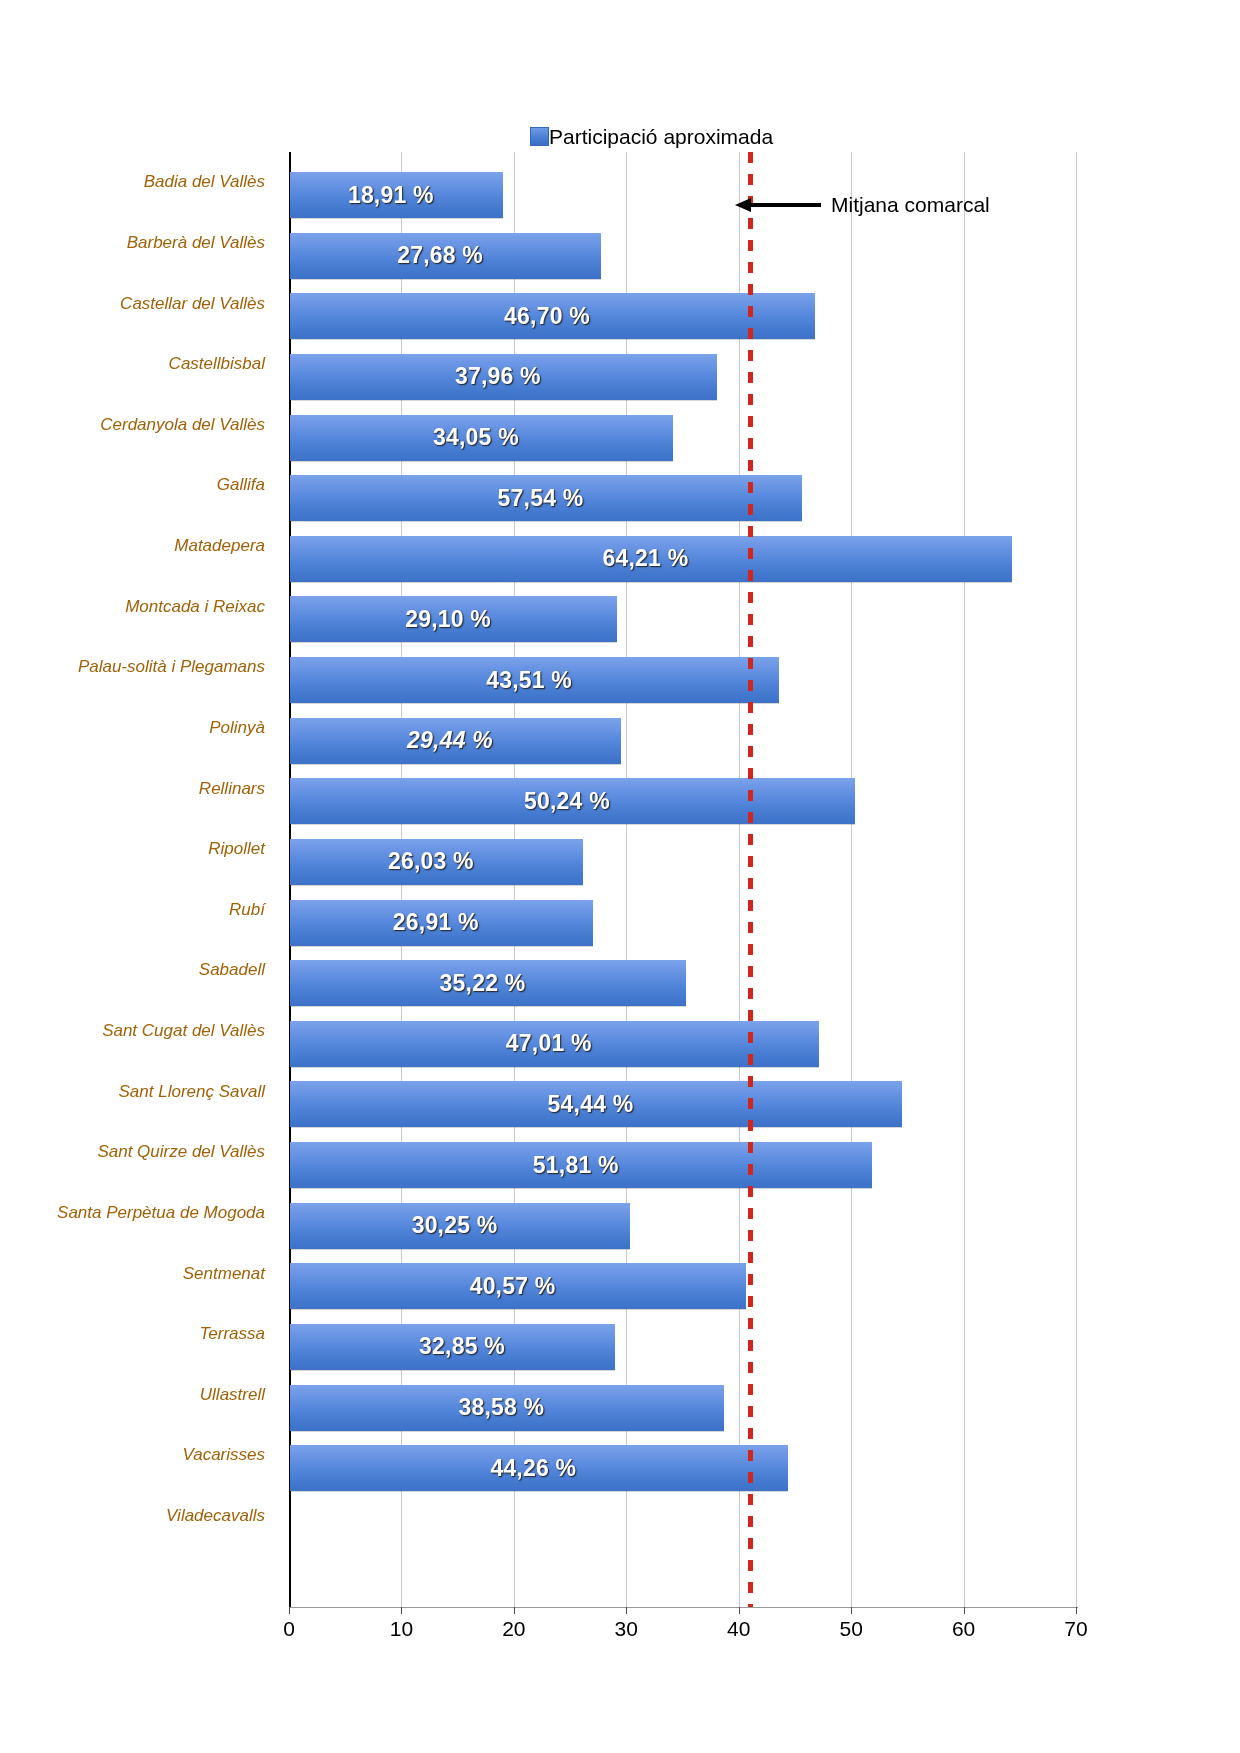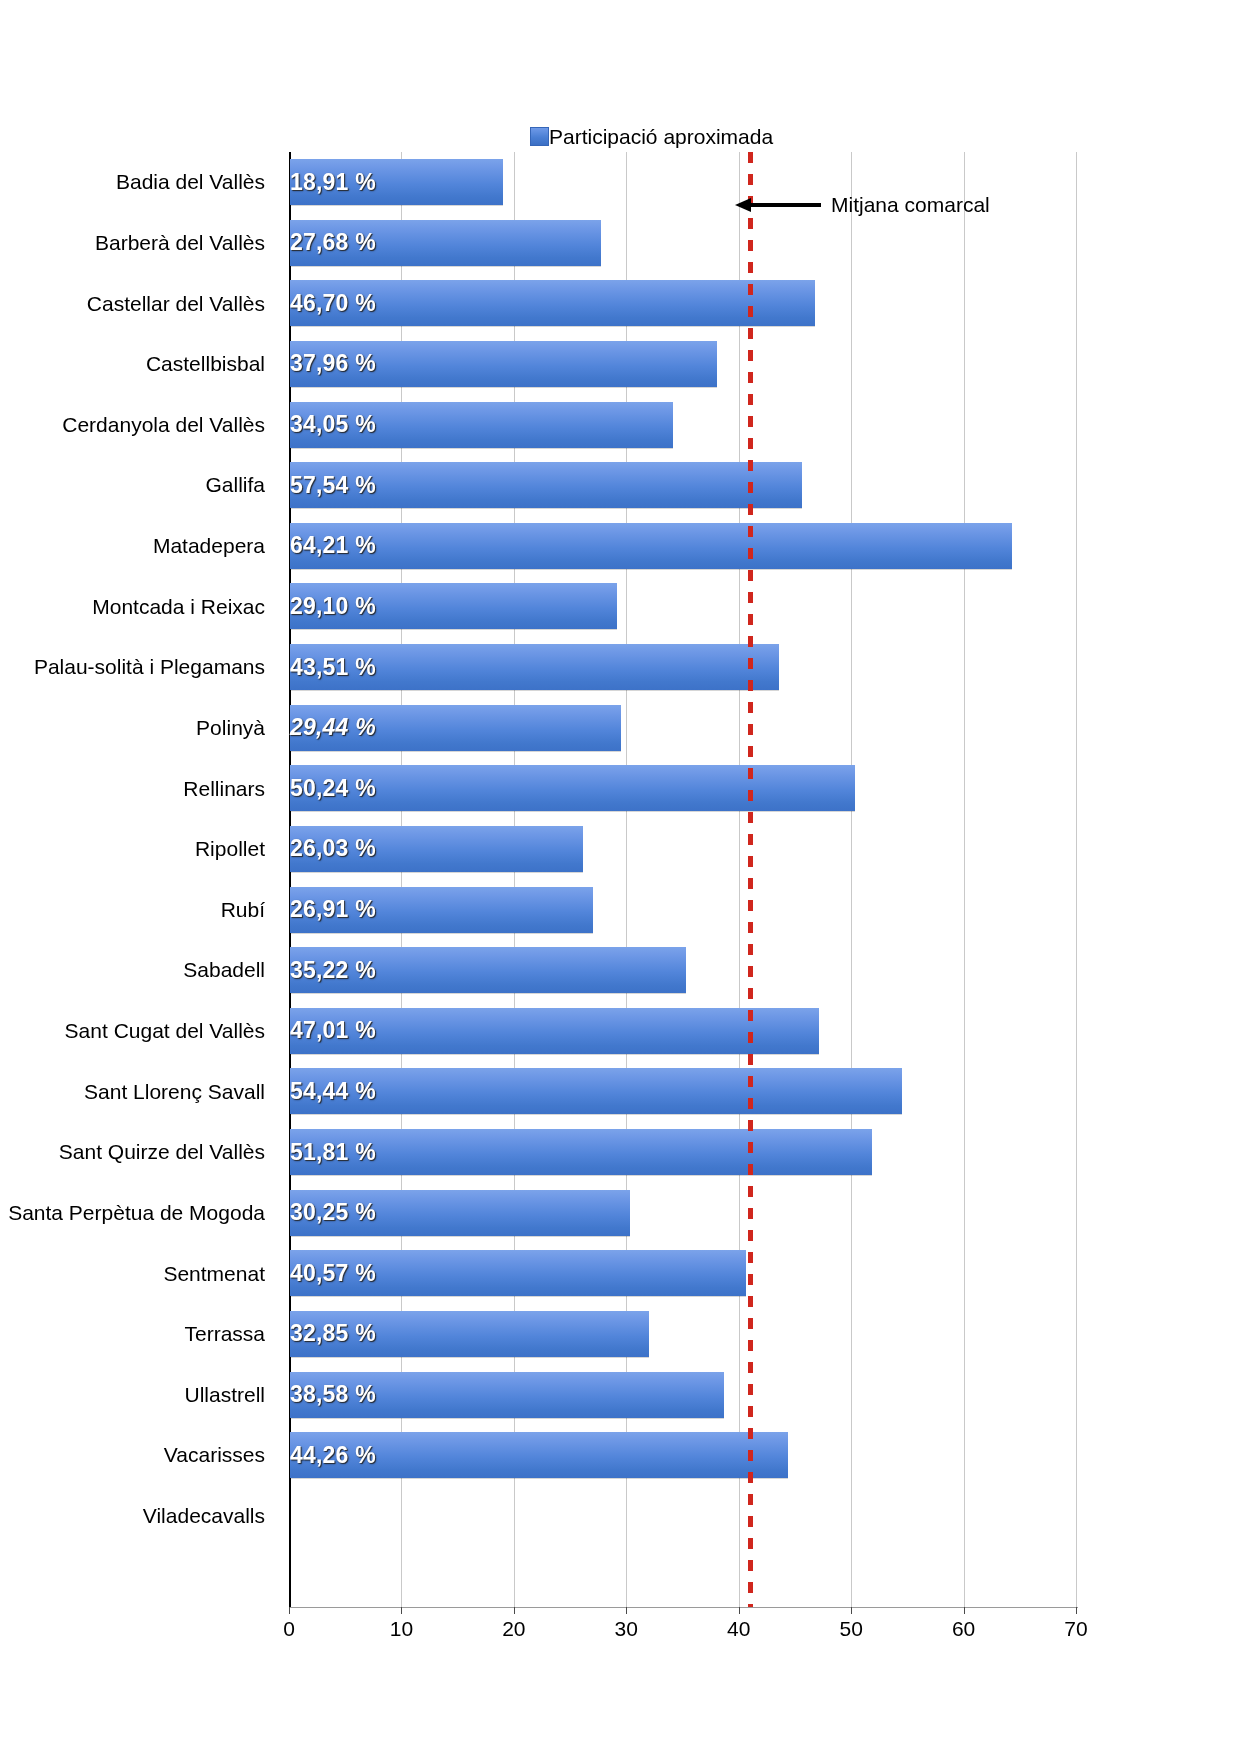--- a/index.html
+++ b/index.html
@@ -81,32 +81,32 @@
     height: 1455px;
   }
   .row {
     position: relative;
     height: 60.625px;      
     box-sizing: border-box;
   }
   .bar {
     position: absolute;
     left: 1px;
-    top: 7px;
+    top: 20px;
     height: 46px;
     background: linear-gradient(to bottom,
         #7ba3ea 0%,
         #6e98e6 18%,
         #5285da 55%,
         #4278cd 82%,
         #3d72c8 100%);
     box-shadow: 0 1px 0 rgba(0,0,0,0.16);
     display: flex;
     align-items: center;
-    justify-content: flex-start;
+    justify-content: center;
     overflow: visible;
   }
   .bar-value {
     font-size: 23px;
     font-weight: bold;
     color: #ffffff;
     padding-right: 11px;
     white-space: nowrap;
     text-shadow:
       1px 1px 0 rgba(40,40,40,0.75),
@@ -120,25 +120,26 @@
     left: 0px;
     top: 152px;
     width: 277px;
     height: 1455px;
   }
   .cat-label {
     height: 60.625px;
     display: flex;
     align-items: center;
     justify-content: flex-end;
-    font-size: 21px;
-    color: #000000;
+    font-size: 17px;
+    color: #a16207;
     white-space: nowrap;
     padding-right: 12px;
     box-sizing: border-box;
+    font-style: italic;
   }
 
   
   .x-axis-line {
     position: absolute;
     left: 289px;
     top: 1607px;
     width: 789px;
     height: 1px;
     background: #9a9a9a;
@@ -347,21 +348,21 @@
           <div class="bar" title="Santa Perpètua de Mogoda — 30,25 %" style="width: 340.096px;">
             <span class="bar-value">30,25 %</span>
           </div>
         </div>
         <div class="row">
           <div class="bar" title="Sentmenat — 40,57 %" style="width: 456.123px;">
             <span class="bar-value">40,57 %</span>
           </div>
         </div>
         <div class="row">
-          <div class="bar" title="Terrassa — 32,85 %" style="width: 359px;">
+          <div class="bar" title="Terrassa — 32,85 %" style="width: 295px; padding-left: 30px;">
             <span class="bar-value">32,85 %</span>
           </div>
         </div>
         <div class="row">
           <div class="bar" title="Vacarisses — 38,58 %" style="width: 433.749px;">
             <span class="bar-value">38,58 %</span>
           </div>
         </div>
         <div class="row">
           <div class="bar" title="Viladecavalls — 44,26 %" style="width: 497.609px;">

